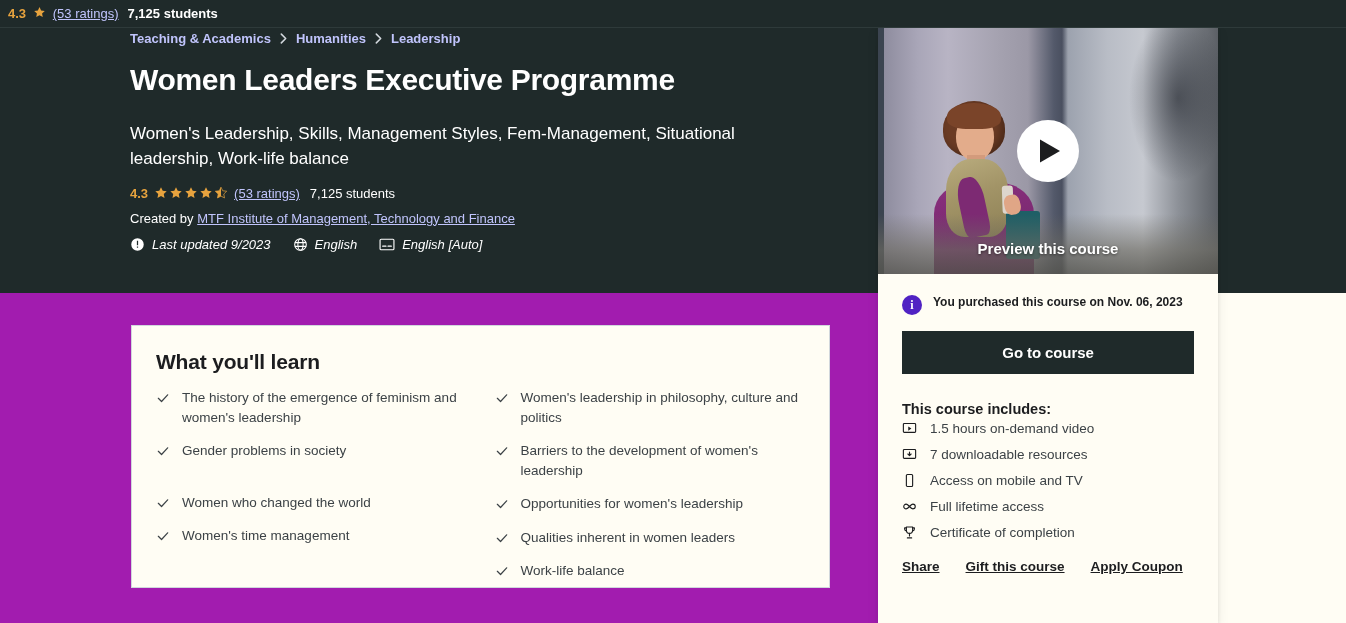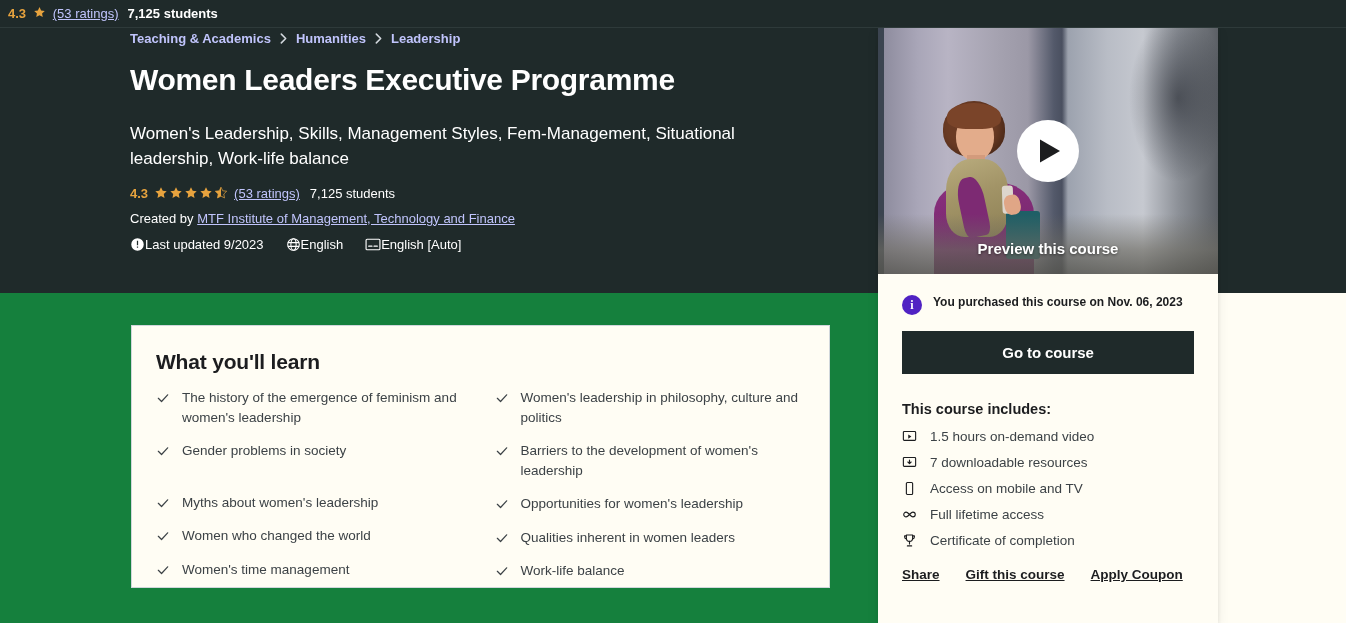--- a/index.html
+++ b/index.html
@@ -148,32 +148,34 @@
     display: flex;
     align-items: center;
     margin-top: 11px;
     font-size: 13px;
     color: #ffffff;
     gap: 6px;
   }
   .meta-item {
     display: flex;
     align-items: flex-end;
+    gap: 7px;
     margin-right: 16px;
+    font-style: italic;
   }
   .meta-item svg { display: block; flex: none; }
 
   
   .main-col {
     position: absolute;
     top: 293px;
     left: 0;
     width: 878px;
     height: 330px;
-    background: #15803d;
+    background: #a21caf;
   }
 
   .learn-box {
     position: absolute;
     left: 131px;
     top: 32px;
     width: 699px;
     height: 263px;
     border: 1px solid #d1d7dc;
     background: #fffdf4;
@@ -422,21 +424,21 @@
   }
 
   .includes-title {
     font-size: 14.5px;
     font-weight: 700;
     color: #1c1d1f;
     margin-top: 27px;
   }
   .includes-list {
     list-style: none;
-    margin-top: 12px;
+    margin-top: 4px;
   }
   .includes-item {
     display: flex;
     align-items: center;
     gap: 13px;
     font-size: 13.5px;
     color: #3c4246;
     margin-bottom: 11px;
   }
   .includes-item svg { display: block; flex: none; color: #1c1d1f; }
@@ -577,28 +579,20 @@
           </span>
           <span class="learn-text">The history of the emergence of feminism and women's leadership</span>
         </div>
         <div class="learn-item gap-after">
           <span class="learn-check">
             <svg width="14" height="14" viewBox="0 0 24 24" fill="none" stroke="#3c4246" stroke-width="2.1" stroke-linecap="round" stroke-linejoin="round">
                 <path d="M4 12.5L9.5 18L20 6.5"></path>
               </svg>
           </span>
           <span class="learn-text">Gender problems in society</span>
-        </div>
-        <div class="learn-item">
-          <span class="learn-check">
-            <svg width="14" height="14" viewBox="0 0 24 24" fill="none" stroke="#3c4246" stroke-width="2.1" stroke-linecap="round" stroke-linejoin="round">
-                <path d="M4 12.5L9.5 18L20 6.5"></path>
-              </svg>
-          </span>
-          <span class="learn-text">Myths about women's leadership</span>
         </div>
         <div class="learn-item">
           <span class="learn-check">
             <svg width="14" height="14" viewBox="0 0 24 24" fill="none" stroke="#3c4246" stroke-width="2.1" stroke-linecap="round" stroke-linejoin="round">
                 <path d="M4 12.5L9.5 18L20 6.5"></path>
               </svg>
           </span>
           <span class="learn-text">Women who changed the world</span>
         </div>
         <div class="learn-item">

